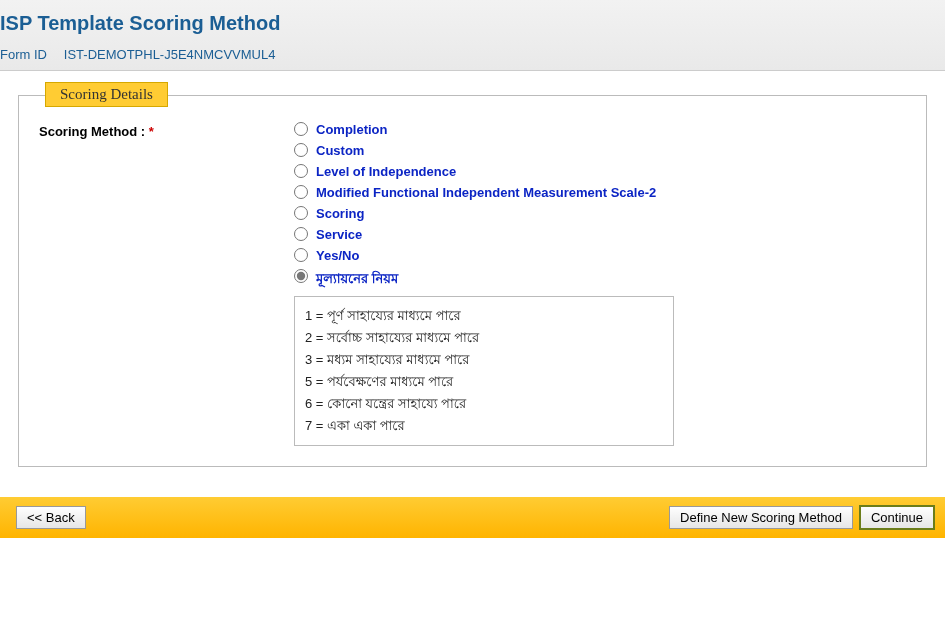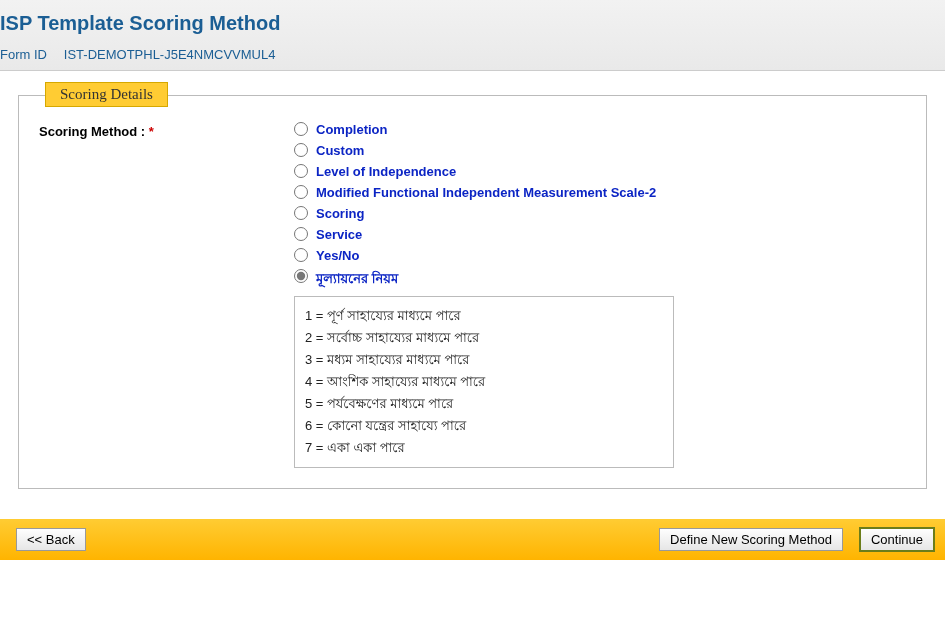--- a/index.html
+++ b/index.html
@@ -81,21 +81,20 @@
     width: 380px;
     font-size: 13px;
     line-height: 1.7;
     color: #222;
   }
   .footer-bar {
     background: linear-gradient(#ffcc33, #ffb400);
     padding: 8px 10px;
     display: flex;
     align-items: center;
-    gap: 10px;
   }
   .footer-spacer { flex: 1; }
   .btn {
     background: linear-gradient(#fefefe, #e6e6e6);
     border: 1px solid #999;
     padding: 3px 10px;
     font-family: inherit;
     font-size: 13px;
     cursor: pointer;
     margin-left: 6px;
@@ -156,21 +155,20 @@
         </div>
         <div class="radio-line">
           <input type="radio" name="sm" checked="" style="">
           <label>মূল্যায়নের নিয়ম</label>
         </div>
 
         <div class="detail-box">
           <div>1 = পূর্ণ সাহায্যের মাধ্যমে পারে</div>
           <div>2 = সর্বোচ্চ সাহায্যের মাধ্যমে পারে</div>
           <div>3 = মধ্যম সাহায্যের মাধ্যমে পারে</div>
-          <div>4 = আংশিক সাহায্যের মাধ্যমে পারে</div>
           <div>5 = পর্যবেক্ষণের মাধ্যমে পারে</div>
           <div>6 = কোনো যন্ত্রের সাহায্যে পারে</div>
           <div>7 = একা একা পারে</div>
         </div>
       </div>
     </div>
   </div>
 </div>
 
 <div class="footer-bar">

